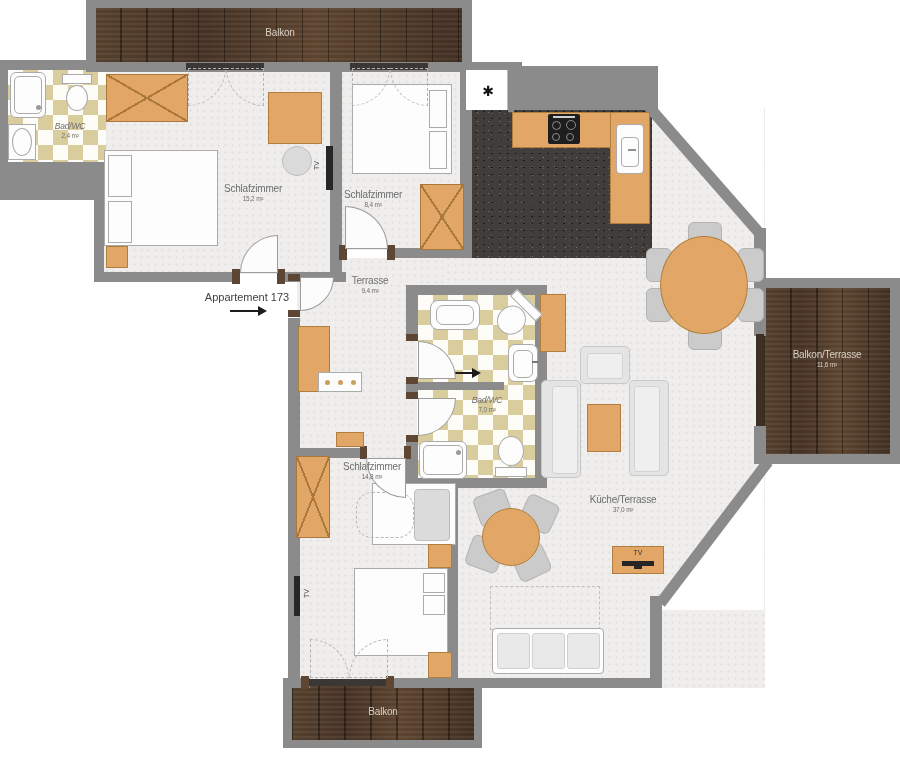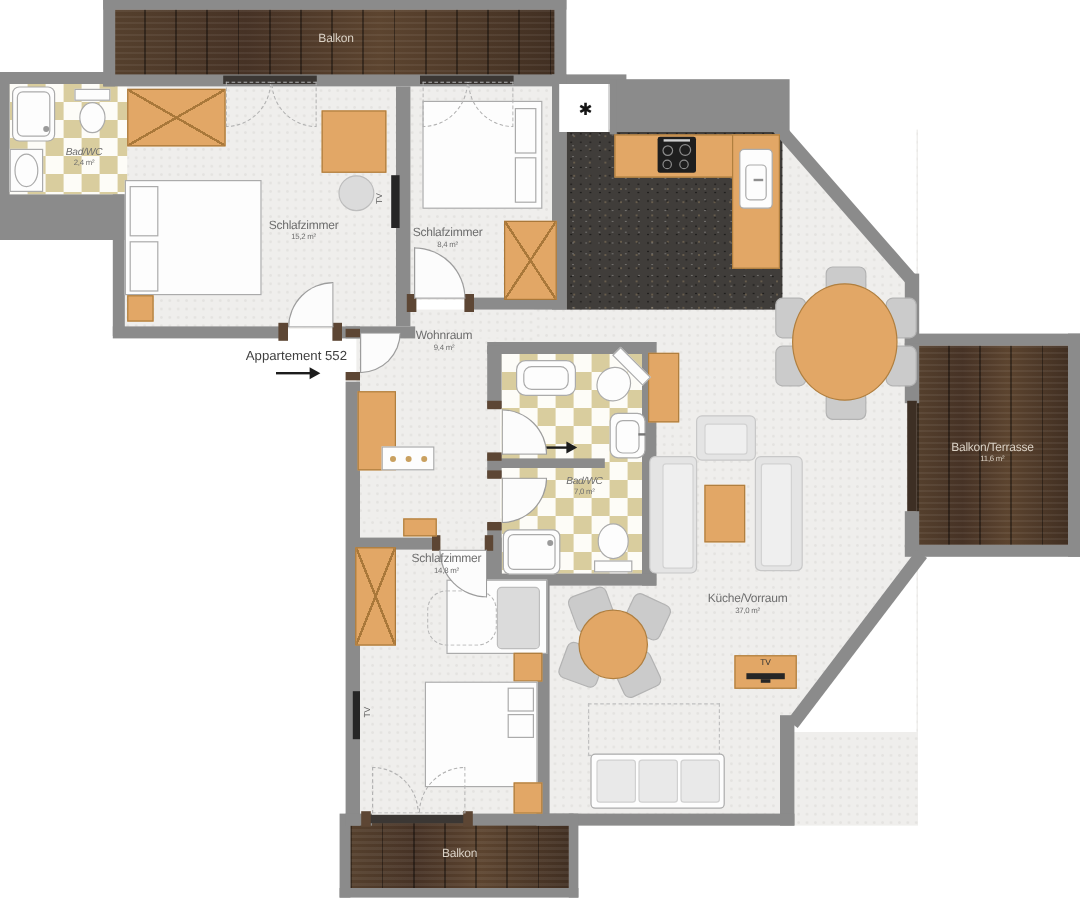--- a/index.html
+++ b/index.html
@@ -301,40 +301,40 @@
   </div>
   <div class="rlabel" style="left:253px;top:192px">
     <div class="nm">Schlafzimmer</div>
     <div class="ar">15,2 m²</div>
   </div>
   <div class="rlabel" style="left:373px;top:198px">
     <div class="nm">Schlafzimmer</div>
     <div class="ar">8,4 m²</div>
   </div>
   <div class="rlabel" style="left:370px;top:284px">
-    <div class="nm">Wohnraum</div>
+    <div class="nm">Terrasse</div>
     <div class="ar">9,4 m²</div>
   </div>
   <div class="rlabel small" style="left:487px;top:405px">
     <div class="nm">Bad/WC</div>
     <div class="ar">7,0 m²</div>
   </div>
   <div class="rlabel" style="left:372px;top:470px">
     <div class="nm">Schlafzimmer</div>
     <div class="ar">14,8 m²</div>
   </div>
   <div class="rlabel" style="left:623px;top:503px">
-    <div class="nm">Küche/Vorraum</div>
+    <div class="nm">Küche/Terrasse</div>
     <div class="ar">37,0 m²</div>
   </div>
-  <div class="rlabel light" style="left:827px;top:377px">
+  <div class="rlabel light" style="left:827px;top:358px">
     <div class="nm">Balkon/Terrasse</div>
     <div class="ar">11,6 m²</div>
   </div>
   <div class="rlabel light" style="left:383px;top:712px">
     <div class="nm">Balkon</div>
   </div>
 
-  <span class="entr" style="left:247px;top:297px">Appartement 552</span>
+  <span class="entr" style="left:247px;top:297px">Appartement 173</span>
   <div class="arrowline" style="left:230px;top:310px;width:30px"></div>
   <div class="arrowhead" style="left:258px;top:306px"></div>
 
 </div>
 
 </body></html>

